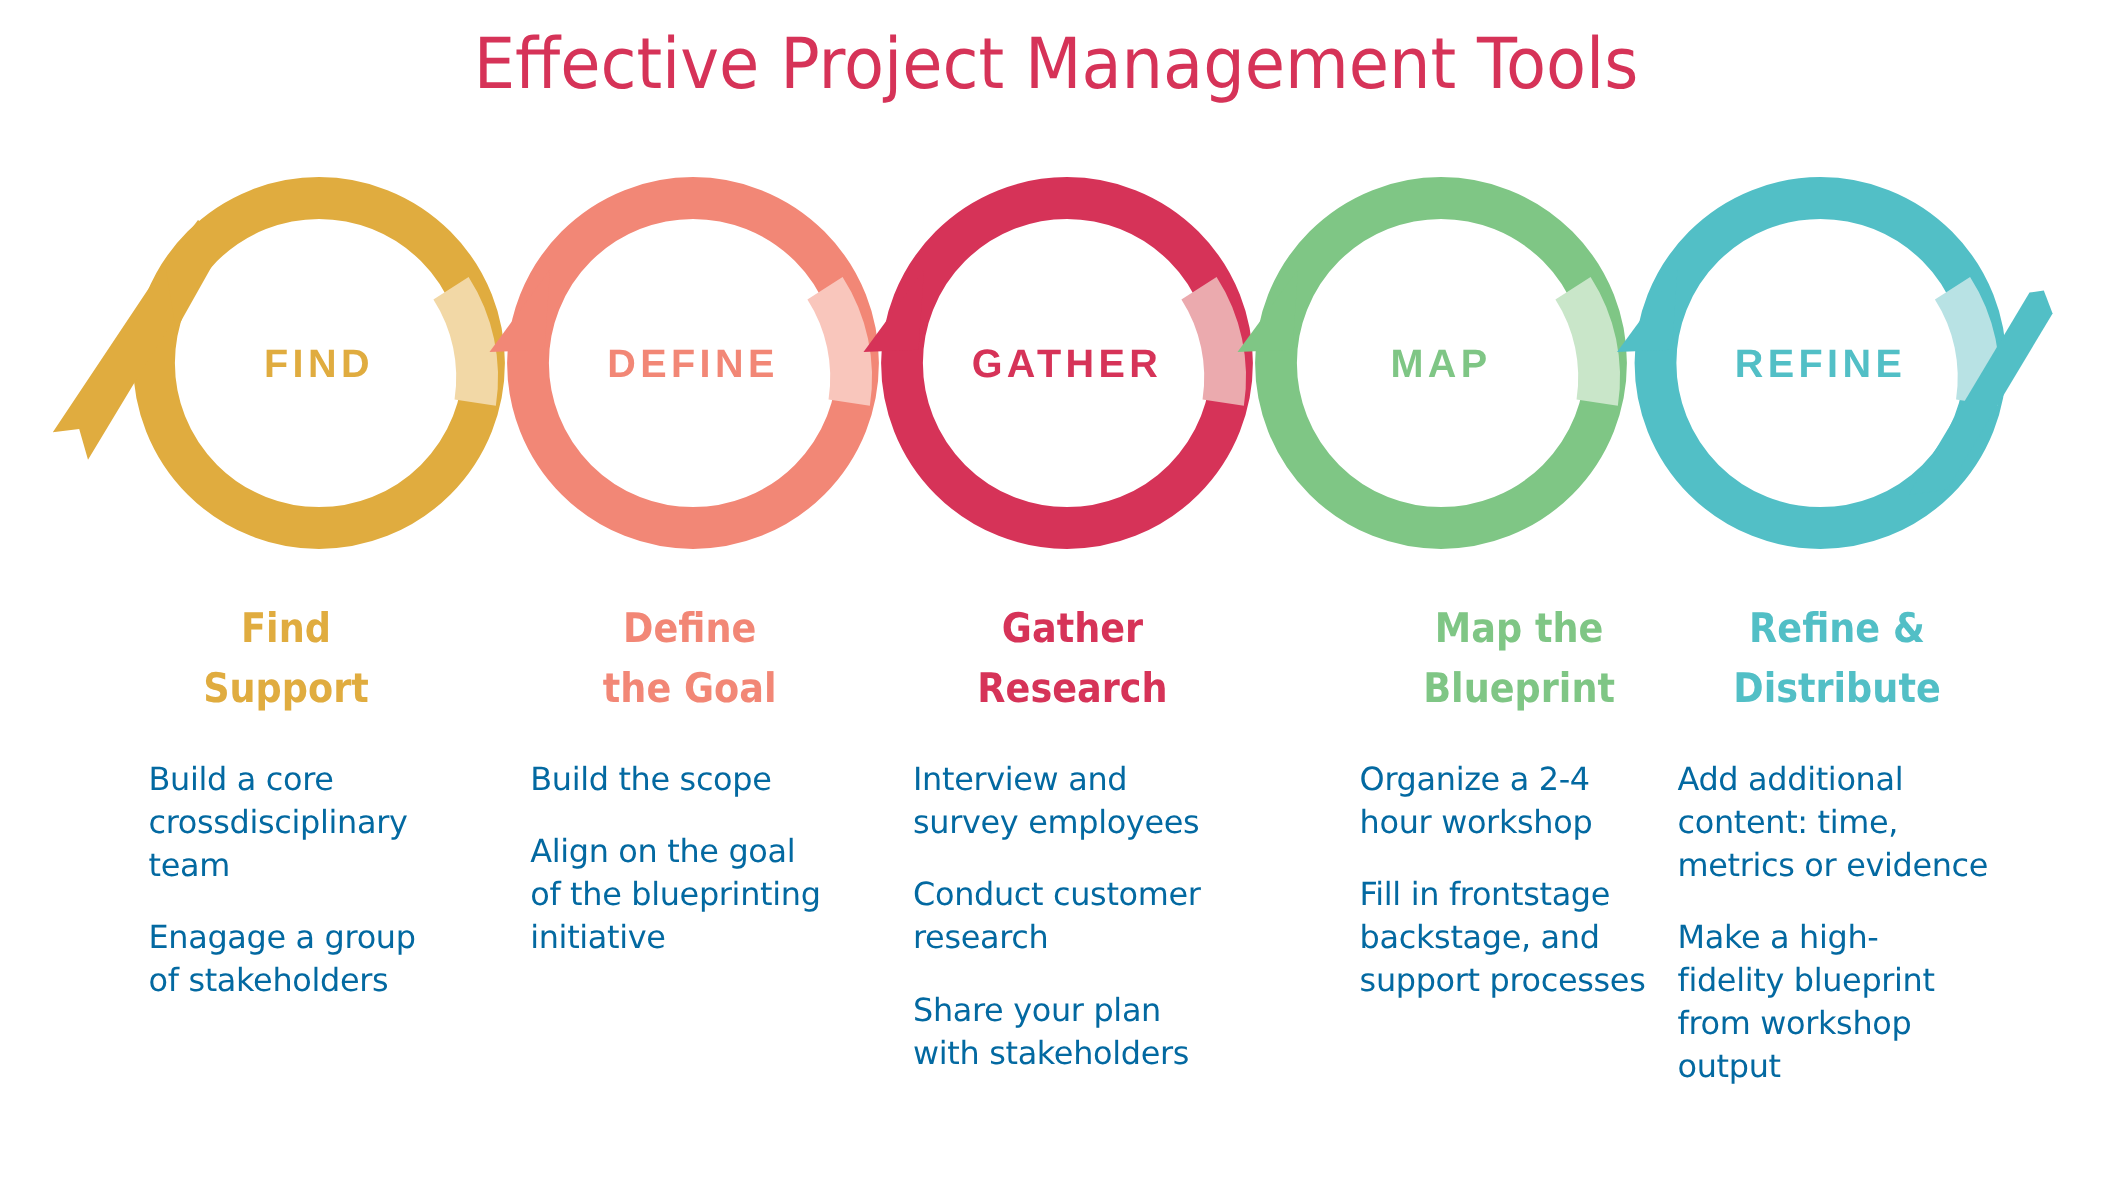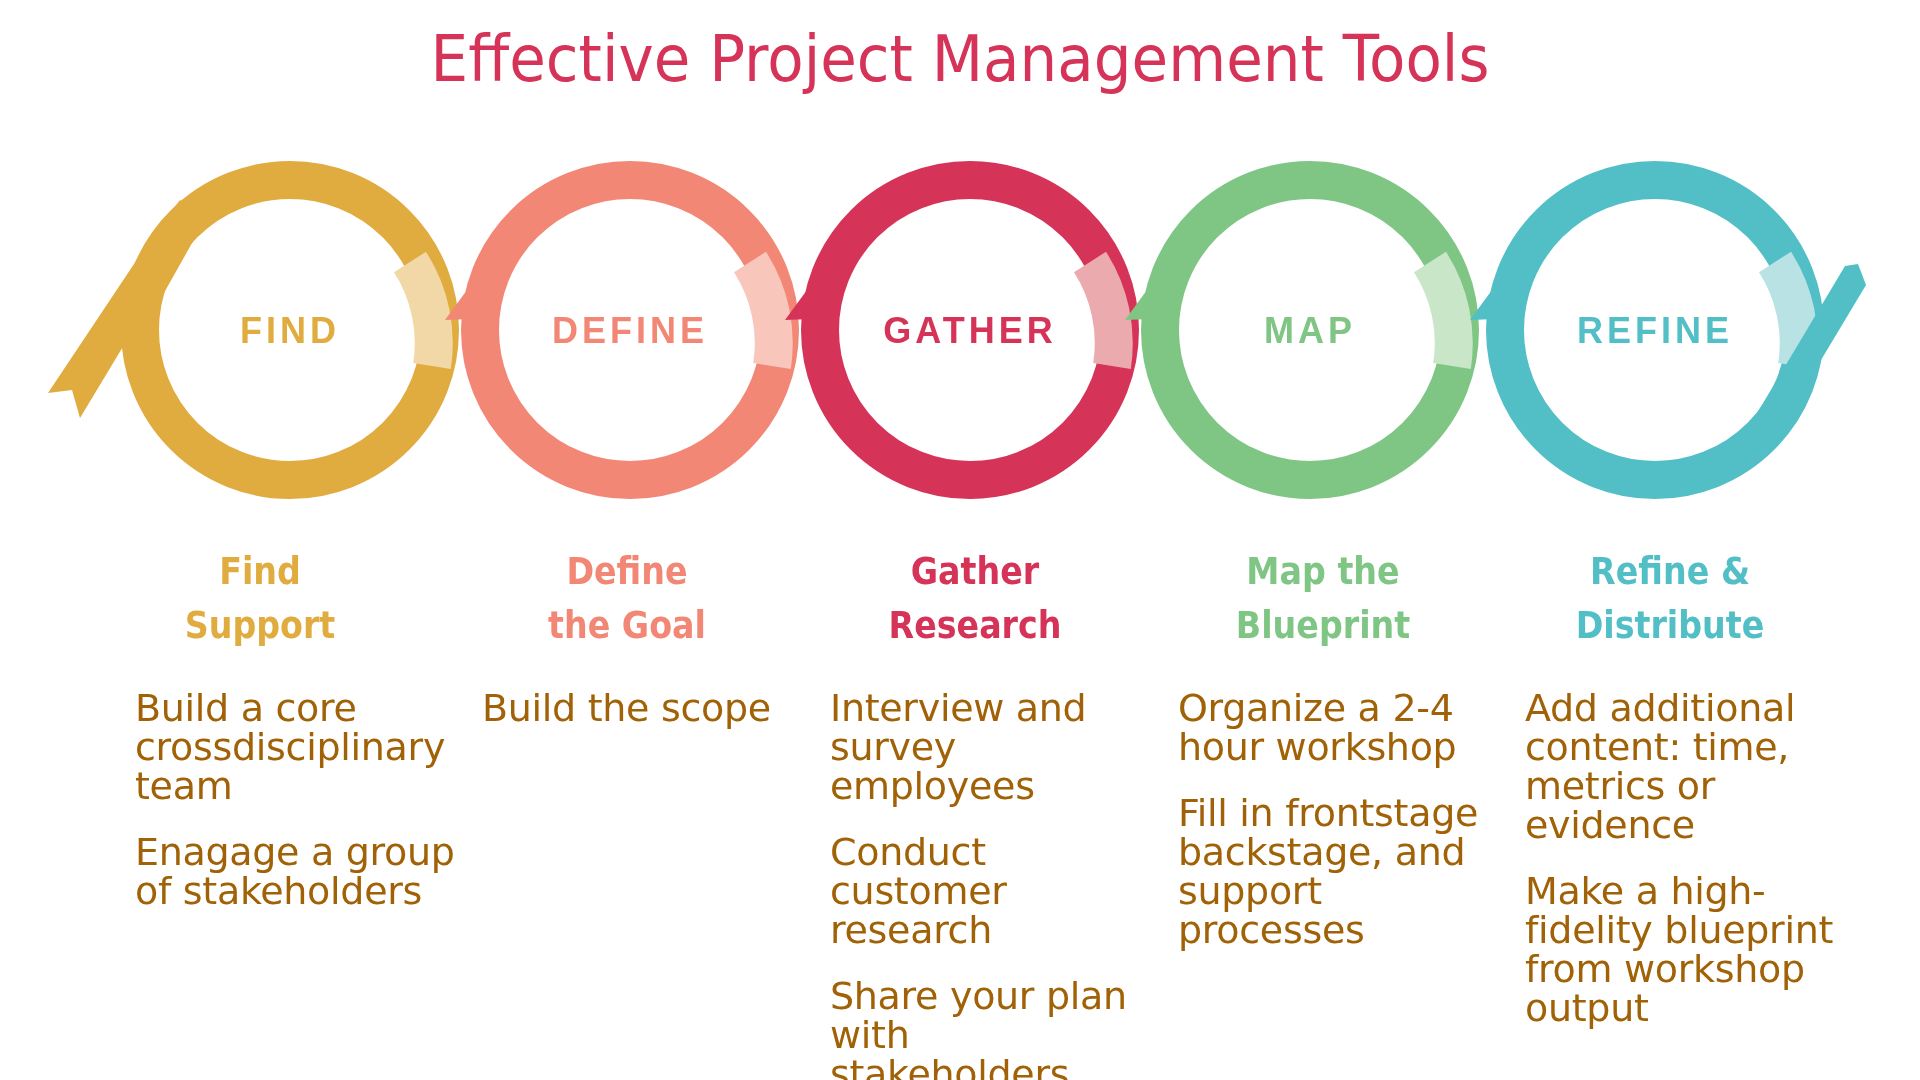--- a/index.html
+++ b/index.html
@@ -15,22 +15,22 @@
       font-family: "Liberation Sans", sans-serif; font-weight: bold;
       font-size: 36px; letter-spacing: 4px;
     }
     .col { position: absolute; top: 545px; width: 330px; }
     .col .heading {
       text-align: center; font-family: "DejaVu Sans", sans-serif; font-weight: bold;
       font-size: 37px; line-height: 54px; margin-bottom: 36px; white-space: pre-line;
       transform: scaleX(0.9);
     }
     .col .bullet {
-      font-family: "DejaVu Sans", sans-serif; font-size: 38px; line-height: 39px;
-      color: #a16207; margin-bottom: 27px; white-space: pre-line; letter-spacing: -0.3px;
+      font-family: "DejaVu Sans", sans-serif; font-size: 29px; line-height: 39px;
+      color: #0369a1; margin-bottom: 27px; white-space: pre-line; letter-spacing: -0.3px;
     }
   </style>
 </head>
 <body>
 
 <div class="title">Effective Project Management Tools</div>
 
 <svg class="diagram" width="1920" height="540" viewBox="0 0 1920 540">
 
   <g>
@@ -80,34 +80,37 @@
 crossdisciplinary
 team</div>
   <div class="bullet">Enagage a group
 of stakeholders</div>
 </div>
 
 <div class="col" style="left:482px;">
   <div class="heading" style="color:#f28776; margin-left:-30px; margin-right:10px;">Define
 the Goal</div>
   <div class="bullet">Build the scope</div>
+  <div class="bullet">Align on the goal
+of the blueprinting
+initiative</div>
 </div>
 
 <div class="col" style="left:830px;">
   <div class="heading" style="color:#d63358; margin-left:-20px; margin-right:20px;">Gather
 Research</div>
   <div class="bullet">Interview and
 survey employees</div>
   <div class="bullet">Conduct customer
 research</div>
   <div class="bullet">Share your plan
 with stakeholders</div>
 </div>
 
-<div class="col" style="left:1178px;">
+<div class="col" style="left:1236px;">
   <div class="heading" style="color:#7fc685; margin-left:-20px; margin-right:20px;">Map the
 Blueprint</div>
   <div class="bullet">Organize a 2-4
 hour workshop</div>
   <div class="bullet">Fill in frontstage
 backstage, and
 support processes</div>
 </div>
 
 <div class="col" style="left:1525px;">

